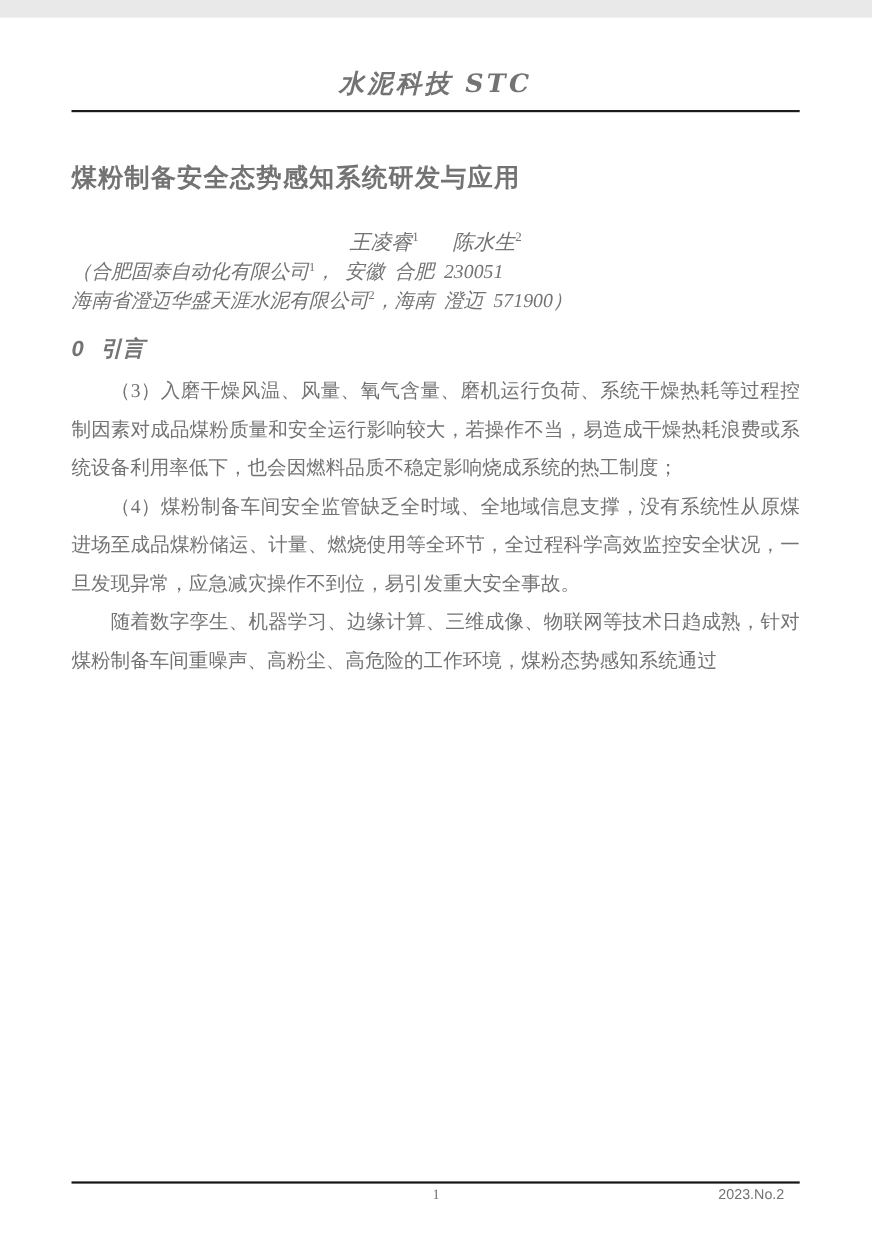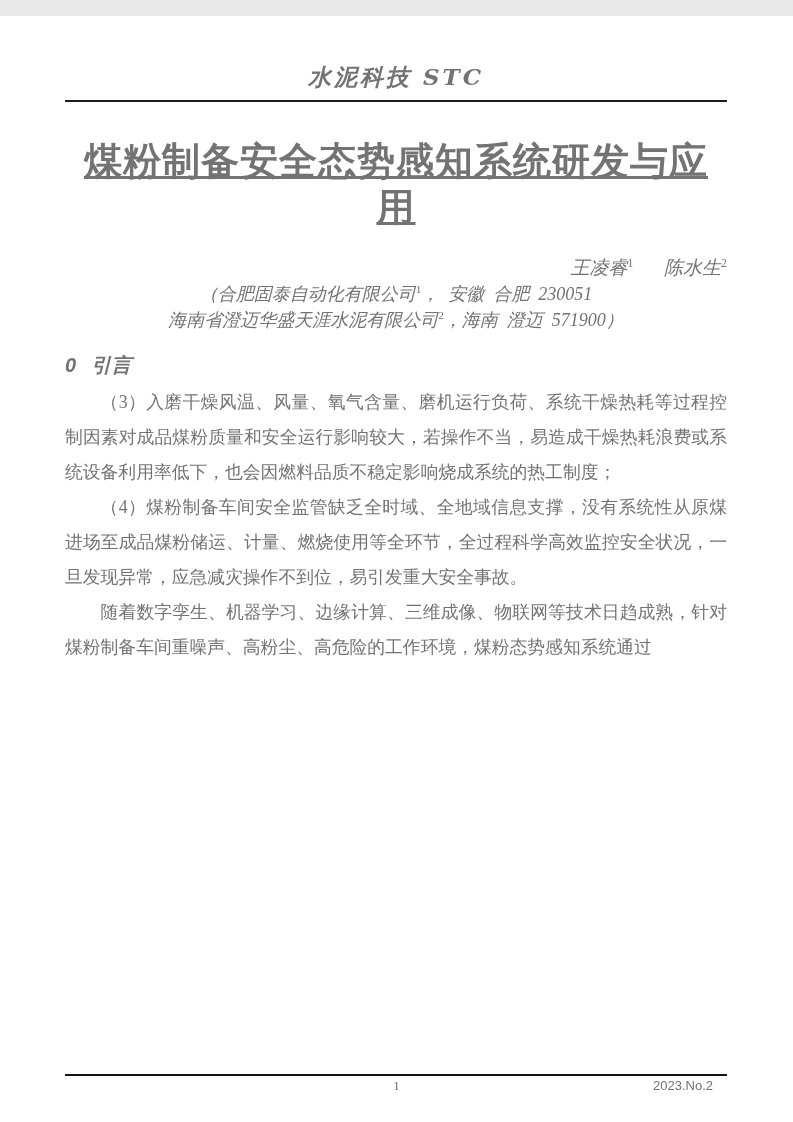--- a/index.html
+++ b/index.html
@@ -21,39 +21,37 @@
     font-family: "DejaVu Serif", serif;
     font-style: italic;
     font-weight: bold;
     font-size: 23px;
     letter-spacing: 3px;
     line-height: 30px;
     padding-bottom: 8px;
     border-bottom: 2.5px solid #1c1c1c;
   }
   .paper-title {
-    text-align: center;
+    text-align: left;
     font-family: "Liberation Sans", "DejaVu Sans", sans-serif;
     font-weight: 700;
-    font-size: 38px;
+    font-size: 23px;
     letter-spacing: 1px;
     line-height: 46px;
     margin-top: 36px;
-    text-decoration: underline;
   }
   .authors {
-    text-align: right;
+    text-align: center;
     margin-top: 24px;
     font-size: 19px;
     font-style: italic;
     line-height: 26px;
   }
   .authors .author + .author { margin-left: 26px; }
   .affil {
-    text-align: center;
     font-size: 18px;
     font-style: italic;
     line-height: 26px;
     white-space: pre-wrap;
   }
   .affil:first-of-type { margin-top: 4px; }
   sup.mark {
     font-size: 0.62em;
     font-style: normal;
     vertical-align: super;

